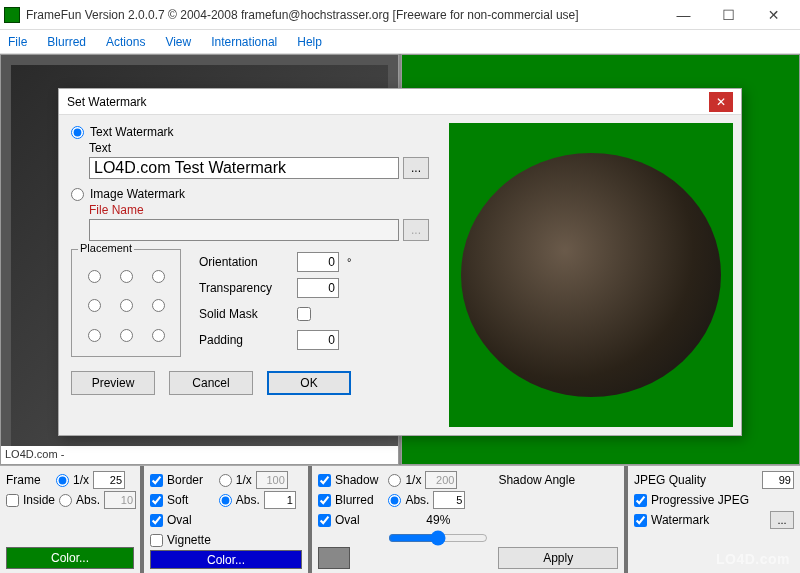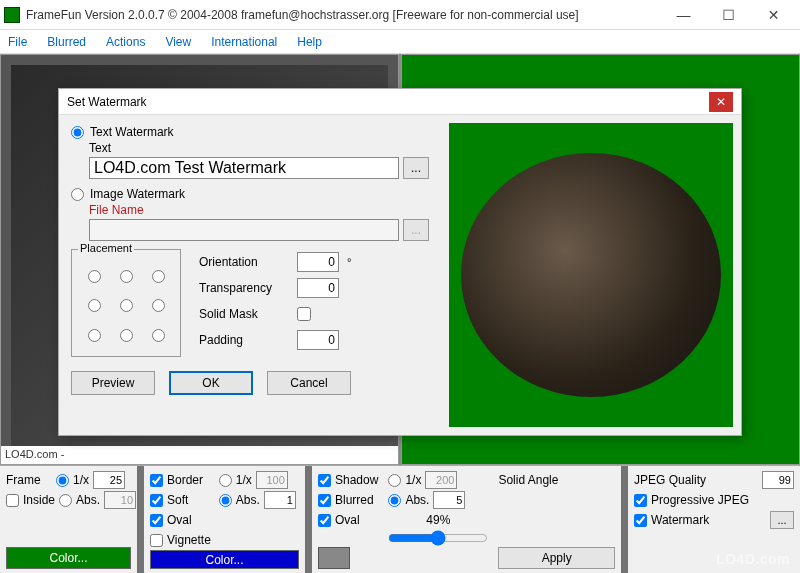--- a/index.html
+++ b/index.html
@@ -50,21 +50,21 @@
 .num-input { width: 42px; height: 20px; border: 1px solid #888; text-align: right; padding: 0 3px; font-size: 12px; }
 .deg { font-size:11px; }
 .chk { width: 14px; height: 14px; }
 
 .dialog-buttons { display: flex; gap: 14px; margin-top: 14px; }
 .dlg-btn { width: 84px; height: 24px; border: 1px solid #999; background: #e5e5e5; font-size: 12px; }
 .dlg-btn.primary { border: 2px solid #0066cc; }
 
 
 .bottom { position: absolute; bottom: 0; left: 0; right: 0; height: 108px; background: #f0f0f0; display: flex; border-top: 1px solid #aaa; }
-.section { border-right: 7px solid #737373; padding: 4px 6px; font-size: 12px; display: flex; flex-direction: column; }
+.section { border-right: 4px solid #737373; padding: 4px 6px; font-size: 12px; display: flex; flex-direction: column; }
 .sec-frame { width: 144px; }
 .sec-border { width: 168px; }
 .sec-shadow { width: 316px; }
 .sec-jpeg { flex: 1; }
 .sec-row { display: flex; align-items: center; gap: 4px; height: 20px; font-size:12px;}
 .small-num { width: 32px; height: 18px; border: 1px solid #888; text-align: right; font-size: 11px; padding:0 2px;}
 .small-num.dis{ background:#f4f4f4; color:#999;}
 .color-btn { height: 22px; border: 1px solid #666; color: #fff; font-size: 12px; margin-top: auto; }
 .color-green { background: #008000; }
 .color-blue { background: #0000cc; }
@@ -166,22 +166,22 @@
           </div>
           <div class="prop-row">
             <span class="plabel">Padding</span>
             <input class="num-input" value="0" style="">
           </div>
         </div>
       </div>
 
       <div class="dialog-buttons">
         <button class="dlg-btn">Preview</button>
+        <button class="dlg-btn">Cancel</button>
         <button class="dlg-btn primary">OK</button>
-        <button class="dlg-btn">Cancel</button>
       </div>
     </div>
     <div class="dialog-right">
       <div class="dialog-preview">
         <div class="ellipse"></div>
       </div>
     </div>
   </div>
 </div>
 
@@ -267,21 +267,21 @@
             <span>Abs.</span>
             <input class="small-num" value="5" style="">
           </div>
         <div class="sec-row" style="justify-content:center;">
             <span>49%</span>
           </div>
         <input type="range" class="slider" min="0" max="100" value="49" style="">
       </div>
       <div class="shadow-col" style="flex:1;">
         <div class="sec-row">
-            <span>Solid Angle</span>
+            <span>Shadow Angle</span>
           </div>
         <button class="apply-btn">Apply</button>
       </div>
     </div>
   </div>
 
   <div class="section sec-jpeg" style="border-right:none;">
     <div class="sec-row">
       <span style="flex:1;">JPEG Quality</span>
       <input class="small-num" value="99" style="">

